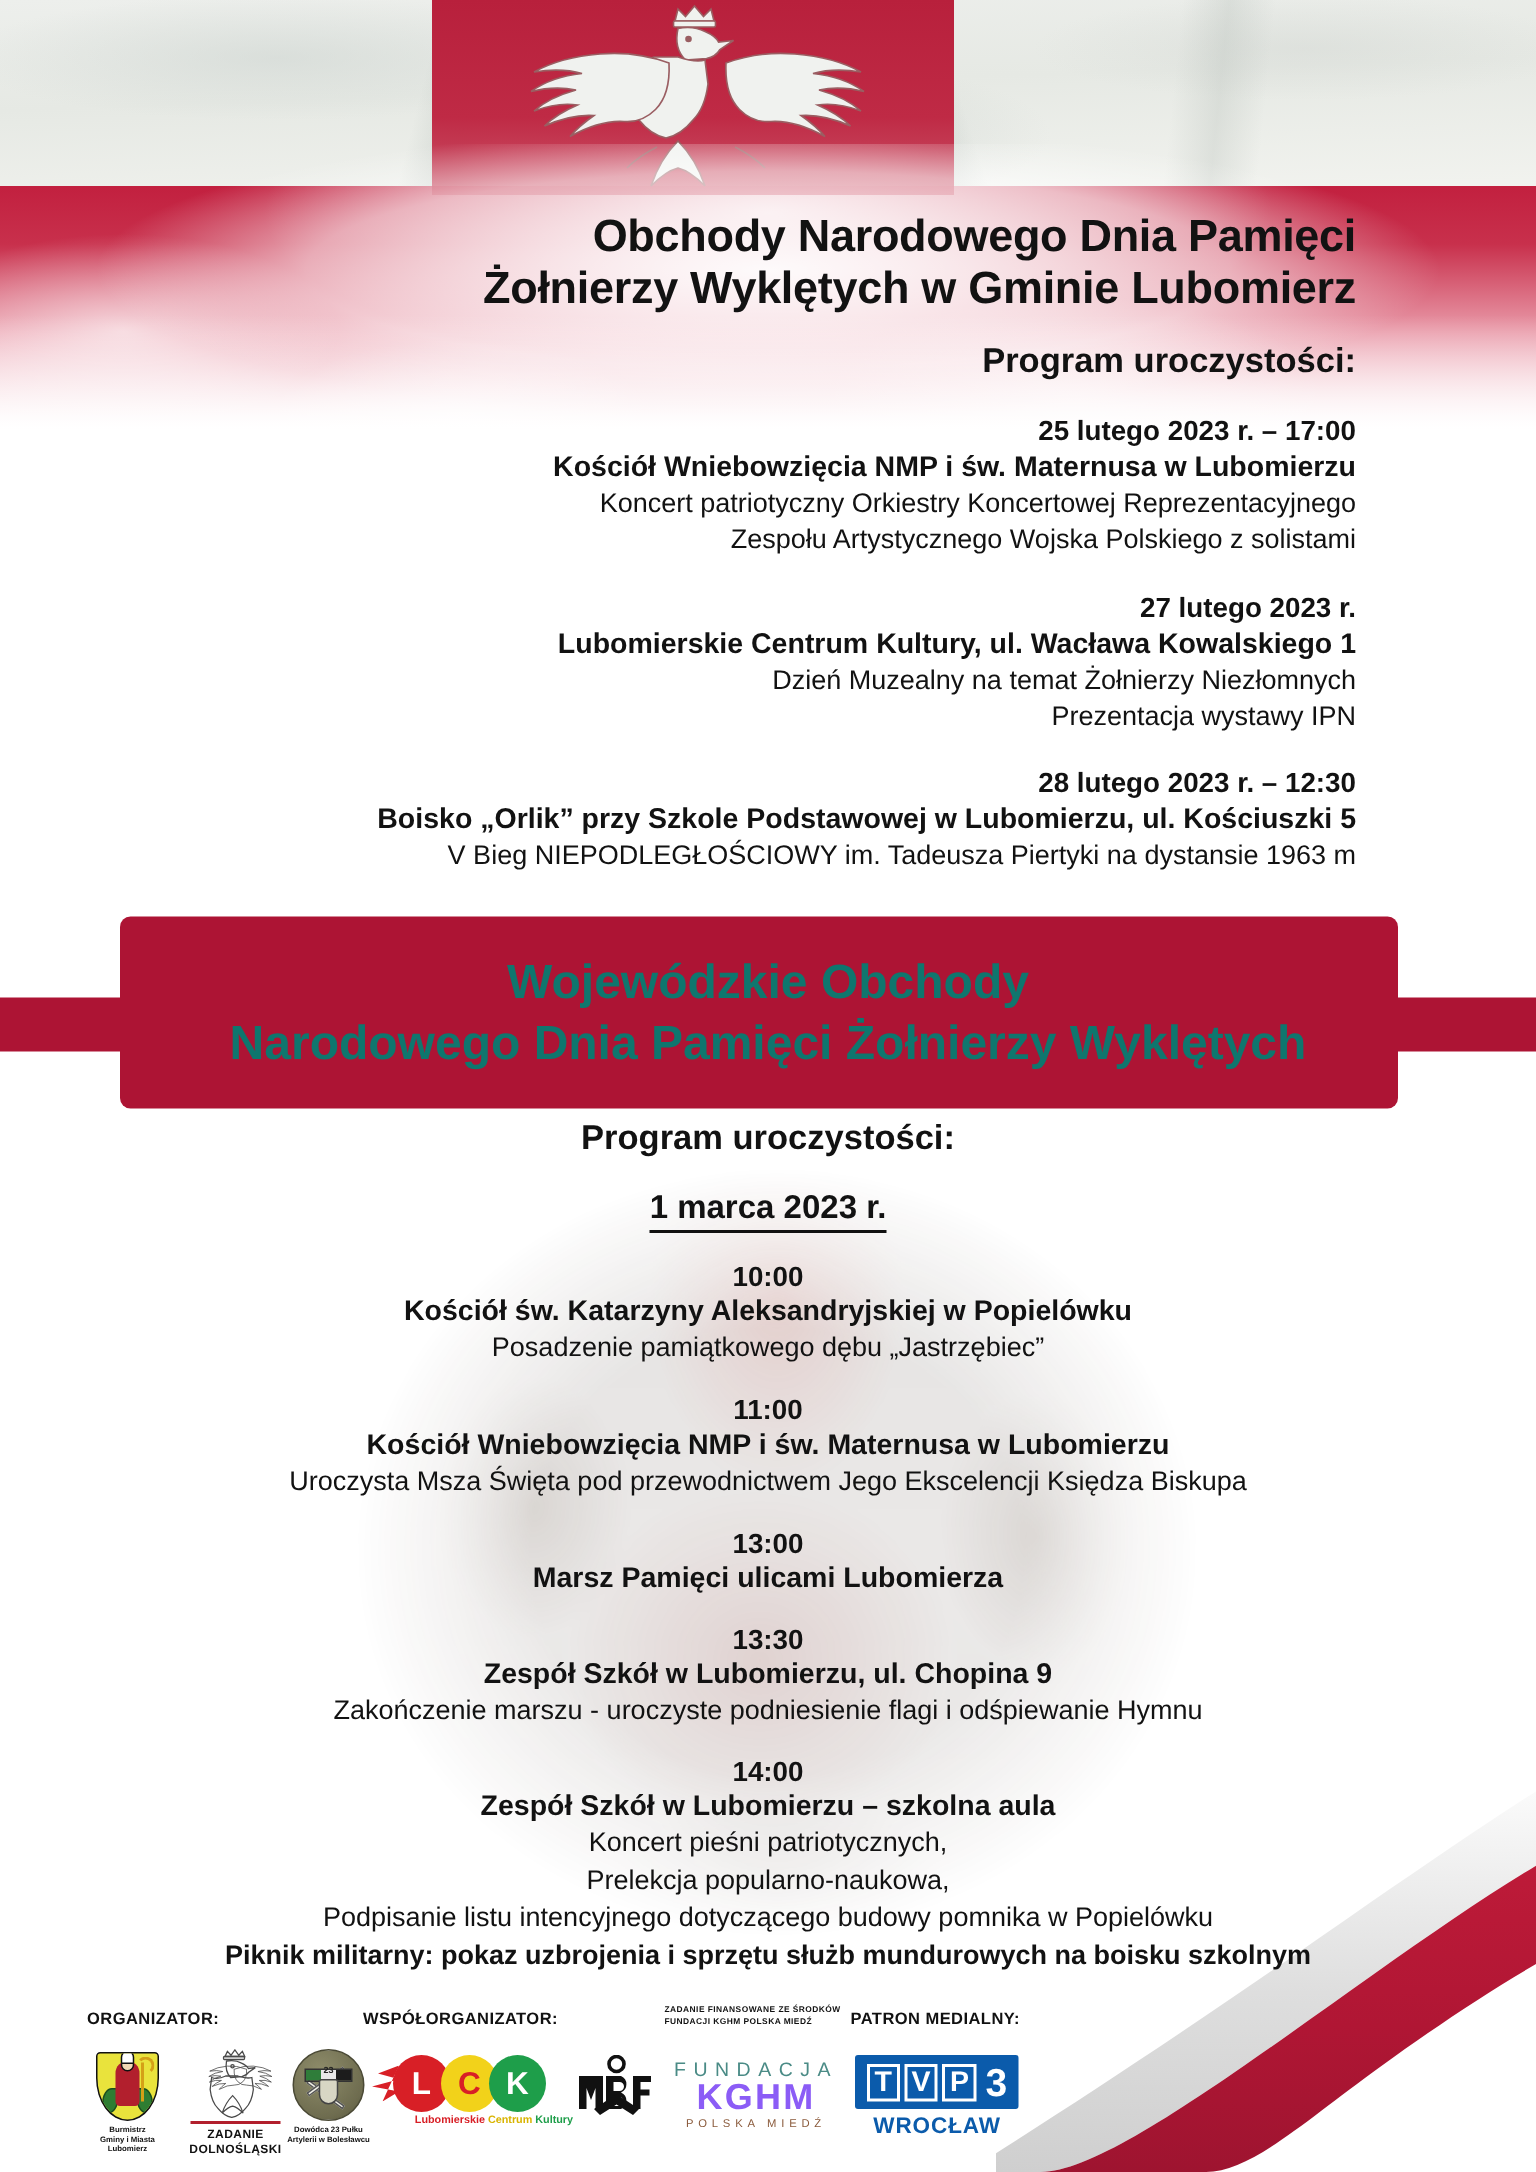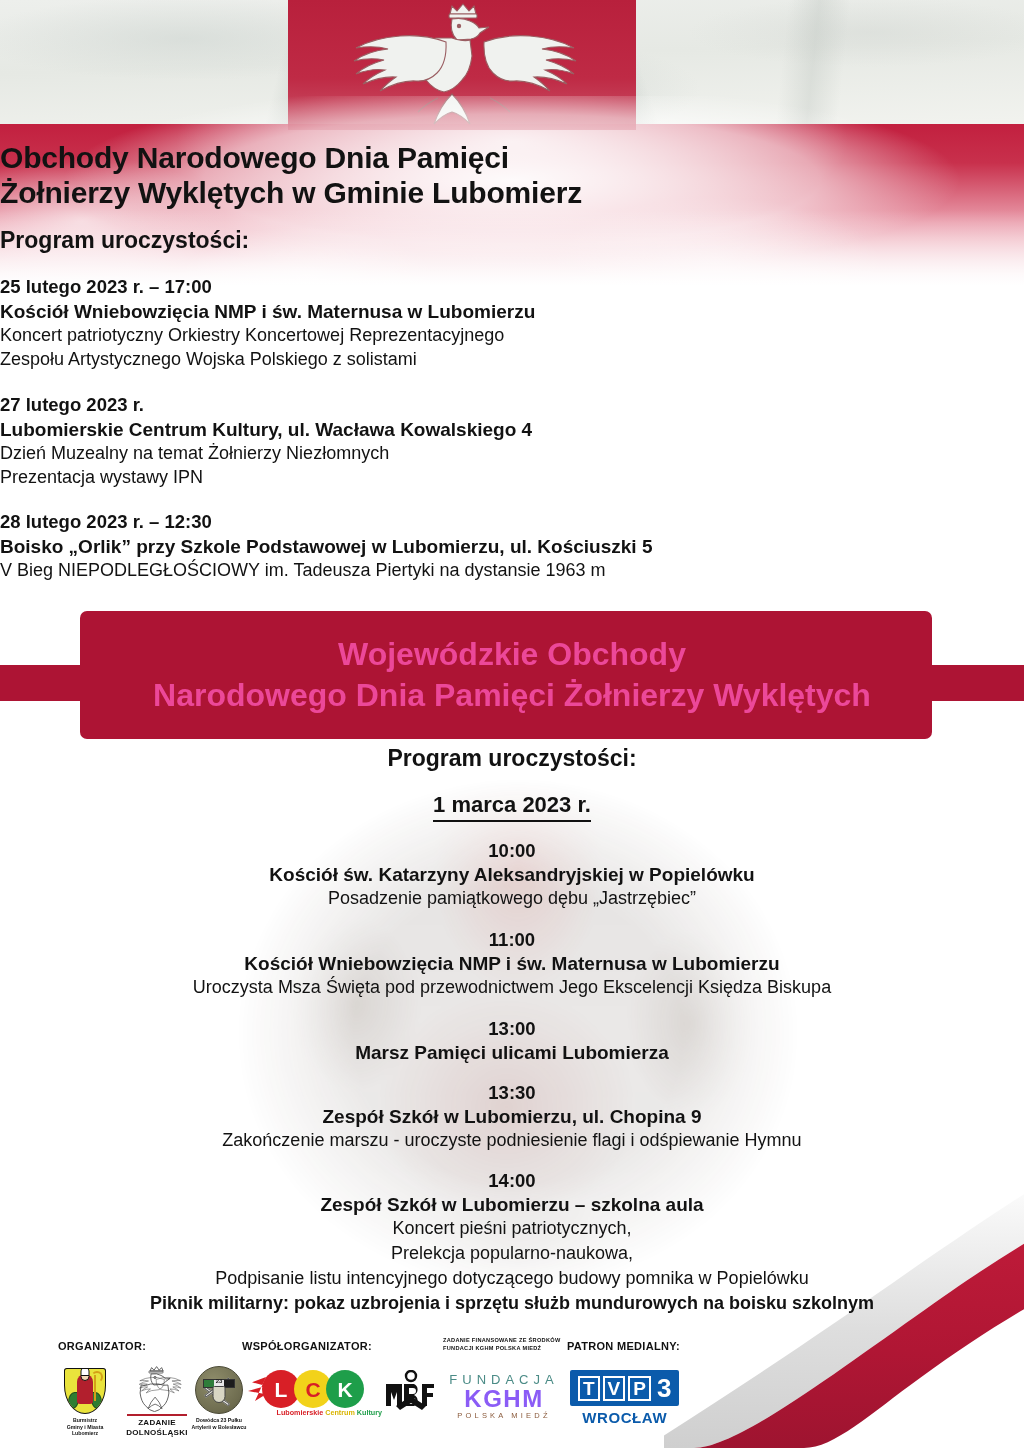--- a/index.html
+++ b/index.html
@@ -59,21 +59,21 @@
 
   
   .eagle-field {
     position:absolute; left:288px; top:0; width:348px; height:130px;
     background:linear-gradient(180deg,#b8203c 0%,#bf2a45 60%,rgba(200,60,85,.85) 100%);
     z-index:2;
   }
   .eagle-svg { position:absolute; left:300px; top:2px; width:330px; height:132px; z-index:2; }
 
   
-  .sec1 { position:absolute; left:0; top:140px; width:904px; z-index:5; text-align:left; }
+  .sec1 { position:absolute; left:0; top:140px; width:904px; z-index:5; text-align:right; }
   .title-main { font-size:30px; font-weight:bold; line-height:1.18; letter-spacing:-.2px; }
   .prog-head { font-size:23px; font-weight:bold; margin-top:16px; }
 
   .block { margin-top:22px; }
   .b-date { font-size:18.5px; font-weight:bold; }
   .b-place { font-size:19px; font-weight:bold; margin-top:3px; }
   .b-desc { font-size:18px; font-weight:normal; margin-top:1px; line-height:1.3; }
 
   
   .banner-wrap { position:absolute; left:0; top:611px; width:1024px; height:128px; z-index:6; }
@@ -81,21 +81,21 @@
     position:absolute; left:80px; top:0; width:852px; height:128px;
     background:#ad1434; border-radius:7px;
   }
   .banner-bar {
     position:absolute; left:0; top:54px; width:1024px; height:36px;
     background:#ad1434;
   }
   .banner-txt {
     position:absolute; left:0; top:0; width:1024px; height:128px;
     display:flex; flex-direction:column; align-items:center; justify-content:center;
-    color:#ec4899; z-index:2; line-height:1.1;
+    color:#0f766e; z-index:2; line-height:1.1;
   }
   .bt1 { font-size:32px; font-weight:bold; }
   .bt2 { font-size:32px; font-weight:bold; margin-top:6px; }
 
   
   .sec2 {
     position:absolute; left:0; top:745px; width:1024px; height:600px;
     z-index:5; text-align:center;
   }
   .ghost {
@@ -256,21 +256,21 @@
 
   <div class="block">
     <div class="b-date">25 lutego 2023 r. – 17:00</div>
     <div class="b-place">Kościół Wniebowzięcia NMP i św. Maternusa w Lubomierzu</div>
     <div class="b-desc">Koncert patriotyczny Orkiestry Koncertowej Reprezentacyjnego</div>
     <div class="b-desc">Zespołu Artystycznego Wojska Polskiego z solistami</div>
   </div>
 
   <div class="block">
     <div class="b-date">27 lutego 2023 r.</div>
-    <div class="b-place">Lubomierskie Centrum Kultury,  ul. Wacława Kowalskiego 4</div>
+    <div class="b-place">Lubomierskie Centrum Kultury,  ul. Wacława Kowalskiego 1</div>
     <div class="b-desc">Dzień Muzealny na temat Żołnierzy Niezłomnych</div>
     <div class="b-desc">Prezentacja wystawy IPN</div>
   </div>
 
   <div class="block">
     <div class="b-date">28 lutego 2023 r. – 12:30</div>
     <div class="b-place">Boisko „Orlik” przy Szkole Podstawowej w Lubomierzu, ul. Kościuszki 5</div>
     <div class="b-desc">V Bieg NIEPODLEGŁOŚCIOWY  im. Tadeusza Piertyki  na dystansie 1963 m</div>
   </div>
 </div>

